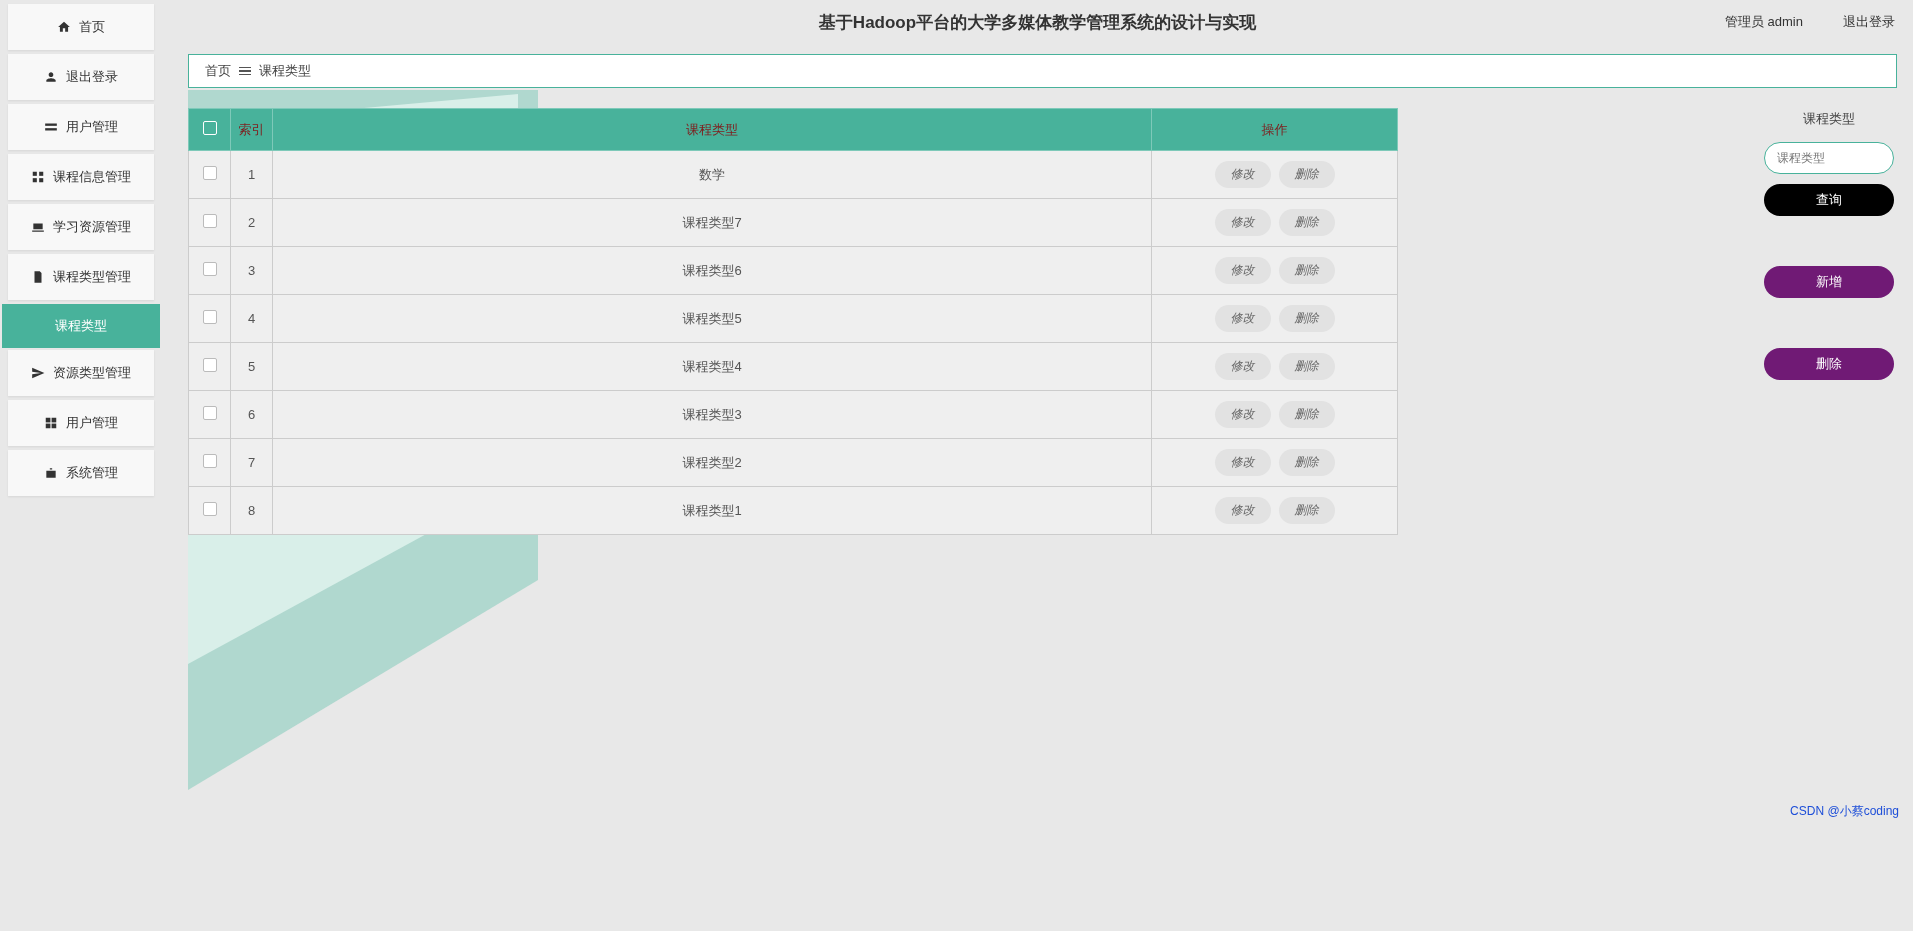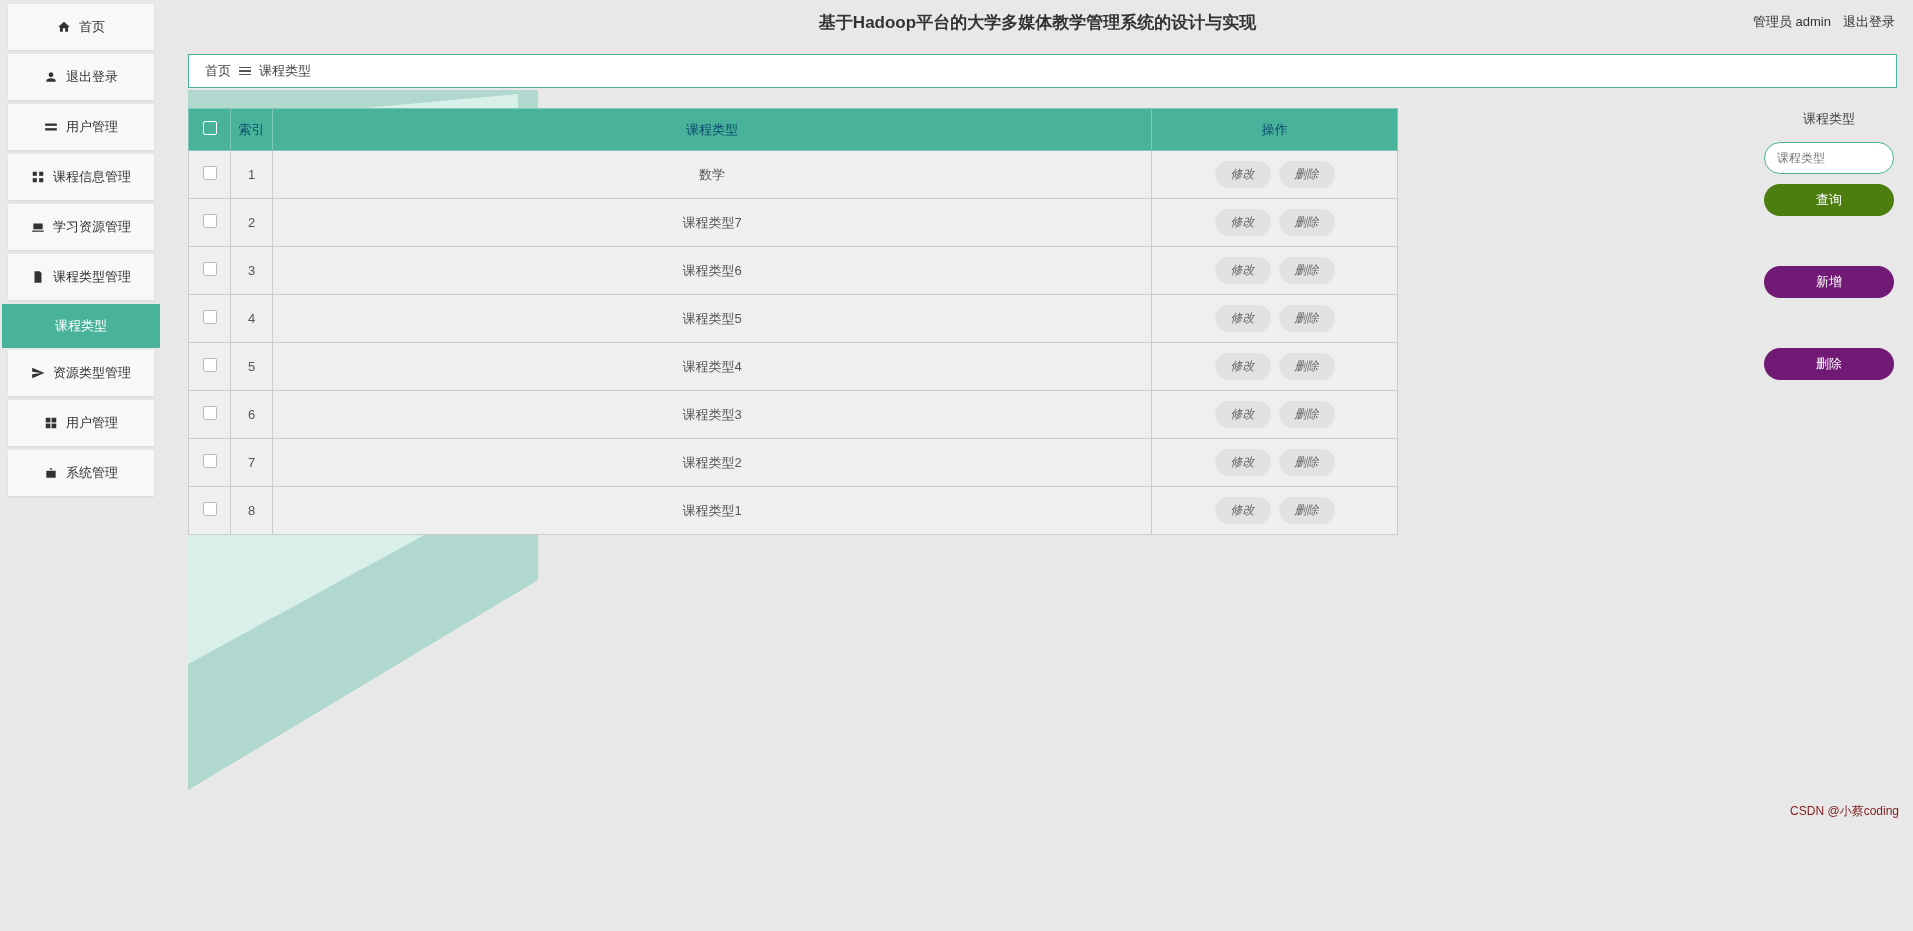--- a/index.html
+++ b/index.html
@@ -10,53 +10,53 @@
     .sidebar { width: 162px; background: #e8e8e8; padding-top: 2px; flex-shrink: 0; }
     .sidebar-item { display: flex; align-items: center; justify-content: center; gap: 8px; height: 46px; margin: 2px 8px 4px 8px; background: #f8f8f8; color: #333; cursor: pointer; border-radius: 0; box-shadow: 0 1px 2px rgba(0,0,0,0.08); }
     .sidebar-sub { display: flex; align-items: center; justify-content: center; height: 44px; margin: 0 2px; background: #48b29b; color: #fff; cursor: pointer; }
     .icon { width: 14px; height: 14px; display: inline-flex; align-items: center; justify-content: center; }
     
     
     .main-wrap { flex: 1; display: flex; flex-direction: column; position: relative; }
     .header { height: 44px; display: flex; align-items: center; position: relative; background: #e8e8e8; }
     .page-title { position: absolute; left: 50%; transform: translateX(-50%); font-size: 17px; font-weight: bold; }
     .header-right { margin-left: auto; margin-right: 18px; display: flex; gap: 12px; font-size: 13px; }
-    .header-right span { cursor: pointer; }
+    .header-right span { cursor: pointer; margin-left: 28px; }
     
     
     .breadcrumb { margin: 10px 16px 6px 26px; border: 1px solid #48b29b; background: #fff; height: 34px; display: flex; align-items: center; padding-left: 16px; gap: 8px; color: #444; }
     .bc-sep { display: inline-flex; flex-direction: column; gap: 2px; }
     .bc-sep span { width: 12px; height: 1.5px; background: #555; display: block; }
     
     
     .content-row { display: flex; flex: 1; padding: 0 16px 0 26px; gap: 12px; }
     .table-area { flex: 1; position: relative; }
     .bg-shape { position: absolute; top: -4px; left: 0; width: 350px; height: 700px; background: #77c7b6; clip-path: polygon(0 0, 100% 0, 100% 70%, 0 100%); opacity: 0.5; z-index: 0; }
     .bg-shape2 { position: absolute; top: 0; left: 0; width: 330px; height: 600px; background: #d9efe9; clip-path: polygon(0 5%, 100% 0, 100% 65%, 0 95%); z-index: 0; }
     
     
     .table { position: relative; z-index: 1; width: 1210px; background: #fff; border-collapse: collapse; margin-top: 14px; border: 1px solid #bbb; }
-    .table th { background: #48b29b; color: #0c4a6e; font-weight: normal; height: 42px; border: 1px solid #7ec9b9; text-align: center; }
+    .table th { background: #48b29b; color: #7f1d1d; font-weight: normal; height: 42px; border: 1px solid #7ec9b9; text-align: center; }
     .table td { border: 1px solid #ccc; background: #efefef; height: 48px; text-align: center; color: #555; }
     .table th.chk, .table td.chk { width: 42px; }
     .table th.idx, .table td.idx { width: 42px; }
     .table th.act, .table td.act { width: 246px; }
     .chkbox { width: 14px; height: 14px; display: inline-block; border: 1px solid #bbb; background: #fff; border-radius: 2px; cursor: pointer; }
     .table th .chkbox { border-color: #fff; background: transparent; }
     .row-btn { display: inline-block; padding: 5px 16px; background: #e2e2e2; color: #666; border-radius: 14px; margin: 0 4px; cursor: pointer; font-size: 12px; font-style: italic; }
     
     
     .side-panel { width: 136px; display: flex; flex-direction: column; align-items: center; padding-top: 16px; gap: 10px; }
     .side-title { font-size: 13px; color: #444; margin-bottom: 4px; }
     .side-input { width: 130px; height: 32px; border: 1px solid #48b29b; border-radius: 16px; padding: 0 12px; font-size: 12px; outline: none; color: #888; }
-    .side-btn { width: 130px; height: 32px; border: none; border-radius: 16px; background: #4d7c0f; color: #fff; cursor: pointer; font-size: 13px; }
+    .side-btn { width: 130px; height: 32px; border: none; border-radius: 16px; background: #000000; color: #fff; cursor: pointer; font-size: 13px; }
     .side-btn.light { background: #701a75; margin-top: 40px; }
     
     
-    .watermark { position: absolute; bottom: 8px; right: 14px; font-size: 12px; color: #7f1d1d; }
+    .watermark { position: absolute; bottom: 8px; right: 14px; font-size: 12px; color: #1d4ed8; }
   </style>
 </head>
 <body>
 
 <div class="app">
   <div class="sidebar">
     <div class="sidebar-item">
       <span class="icon">
           <svg viewBox="0 0 24 24" width="14" height="14" fill="#333">
             <path d="M10 20v-6h4v6h5v-8h3L12 3 2 12h3v8z"></path>

